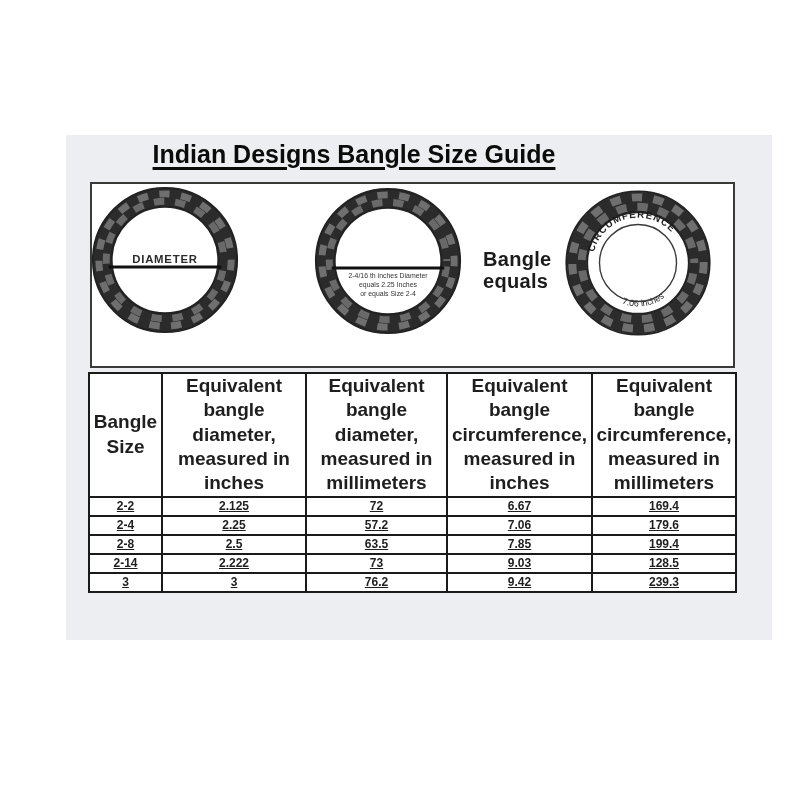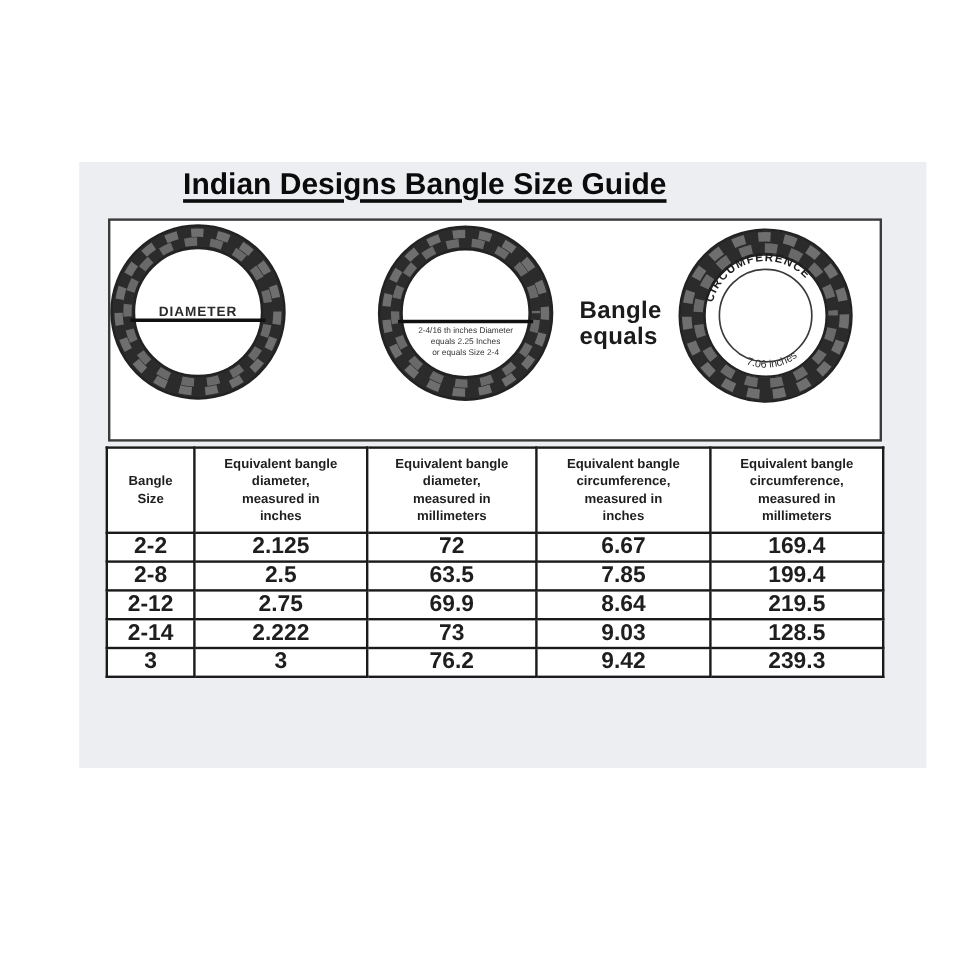--- a/index.html
+++ b/index.html
@@ -31,22 +31,22 @@
   }
   .equals-label span { display:block; }
   .size-table {
     position:absolute; left:88px; top:372px; width:647px;
     border-collapse:collapse; table-layout:fixed; background:#ffffff; color:#1e1e1e;
   }
   .size-table th, .size-table td {
     border:2px solid #1a1a1a; text-align:center; vertical-align:middle;
     font-weight:bold; padding:0;
   }
-  .size-table thead th { height:71px; font-size:11px; line-height:1.28; white-space:pre-line; }
-  .size-table tbody td { height:19px; font-size:19px; }
+  .size-table thead th { height:71px; font-size:19px; line-height:1.28; white-space:pre-line; }
+  .size-table tbody td { height:19px; font-size:12px;text-decoration:underline; }
 </style>
 </head>
 <body>
 
 <div class="page">
   <div class="panel"></div>
 
   <div class="guide-title">Indian Designs Bangle Size Guide</div>
 
   <div class="diagram-box">
@@ -137,32 +137,32 @@
     </thead>
     <tbody>
         <tr>
           <td>2-2</td>
           <td>2.125</td>
           <td>72</td>
           <td>6.67</td>
           <td>169.4</td>
         </tr>
         <tr>
+          <td>2-4</td>
+          <td>2.25</td>
+          <td>57.2</td>
+          <td>7.06</td>
+          <td>179.6</td>
+        </tr>
+        <tr>
           <td>2-8</td>
           <td>2.5</td>
           <td>63.5</td>
           <td>7.85</td>
           <td>199.4</td>
-        </tr>
-        <tr>
-          <td>2-12</td>
-          <td>2.75</td>
-          <td>69.9</td>
-          <td>8.64</td>
-          <td>219.5</td>
         </tr>
         <tr>
           <td>2-14</td>
           <td>2.222</td>
           <td>73</td>
           <td>9.03</td>
           <td>128.5</td>
         </tr>
         <tr>
           <td>3</td>

